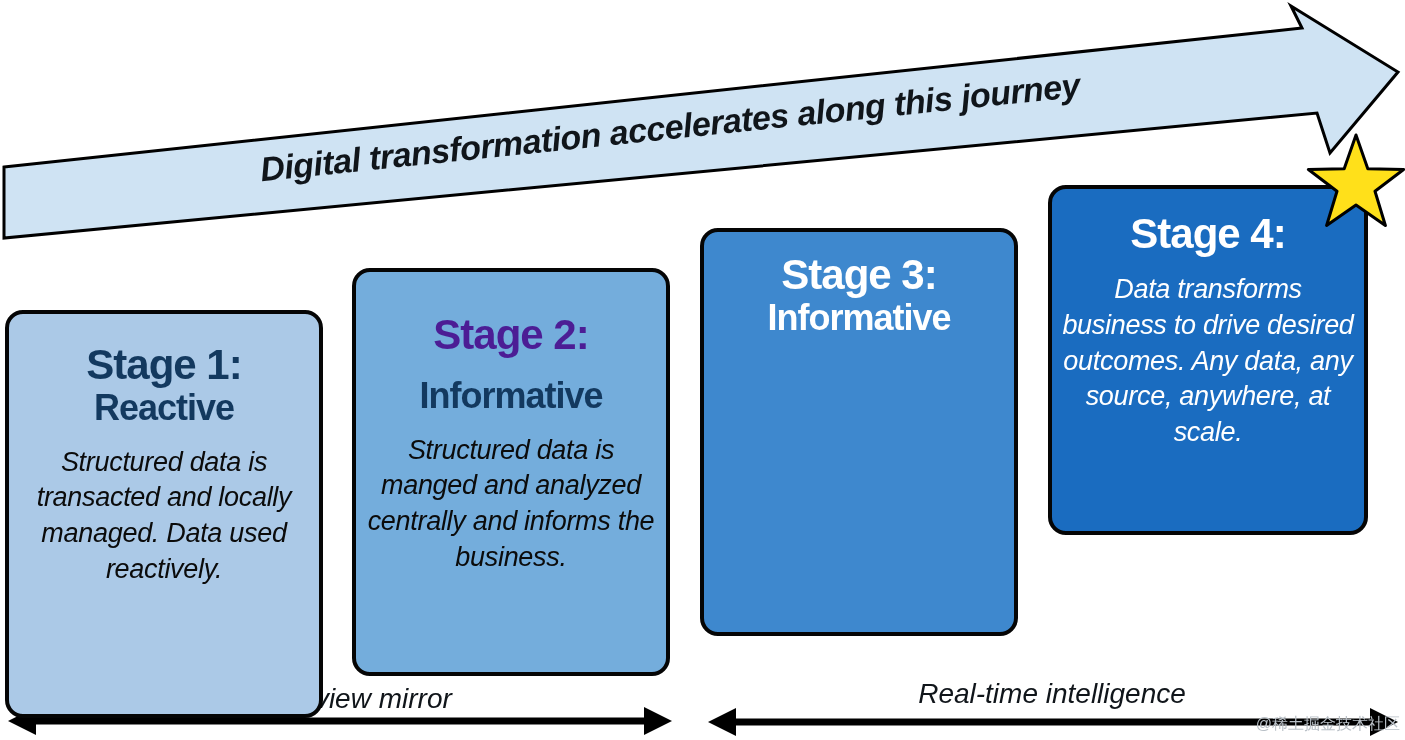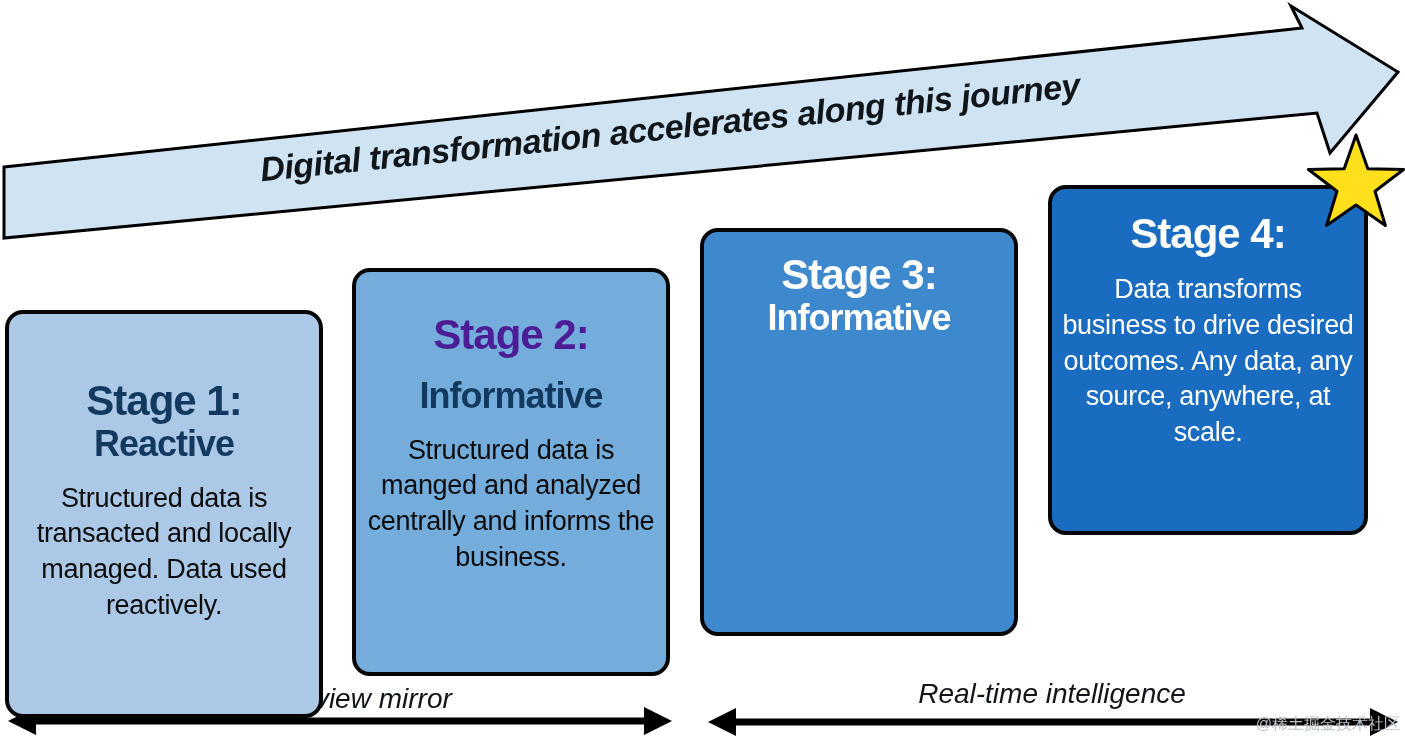--- a/index.html
+++ b/index.html
@@ -53,23 +53,24 @@
     font-weight: bold;
     font-size: 36px;
     line-height: 1.15;
     letter-spacing: -1px;
   }
   .stage-body {
     font-size: 27px;
     line-height: 1.32;
     margin-top: 16px;
     letter-spacing: -0.3px;
+    font-style: italic;
   }
 
-  #stage-card-0 { left: 5px;    top: 310px; padding-top: 64px; }
+  #stage-card-0 { left: 5px;    top: 310px; padding-top: 28px; }
   #stage-card-1 { left: 352px;  top: 268px; padding-top: 40px; }
   #stage-card-2 { left: 700px;  top: 228px; padding-top: 20px; }
   #stage-card-3 { left: 1048px; top: 185px; padding-top: 22px; width: 320px; height: 350px; }
 
   
   .star-svg { position: absolute; left: 1300px; top: 125px; z-index: 5; }
 
   
   .axes-svg { position: absolute; left: 0; top: 690px; z-index: 2; }
   .axis-label {

